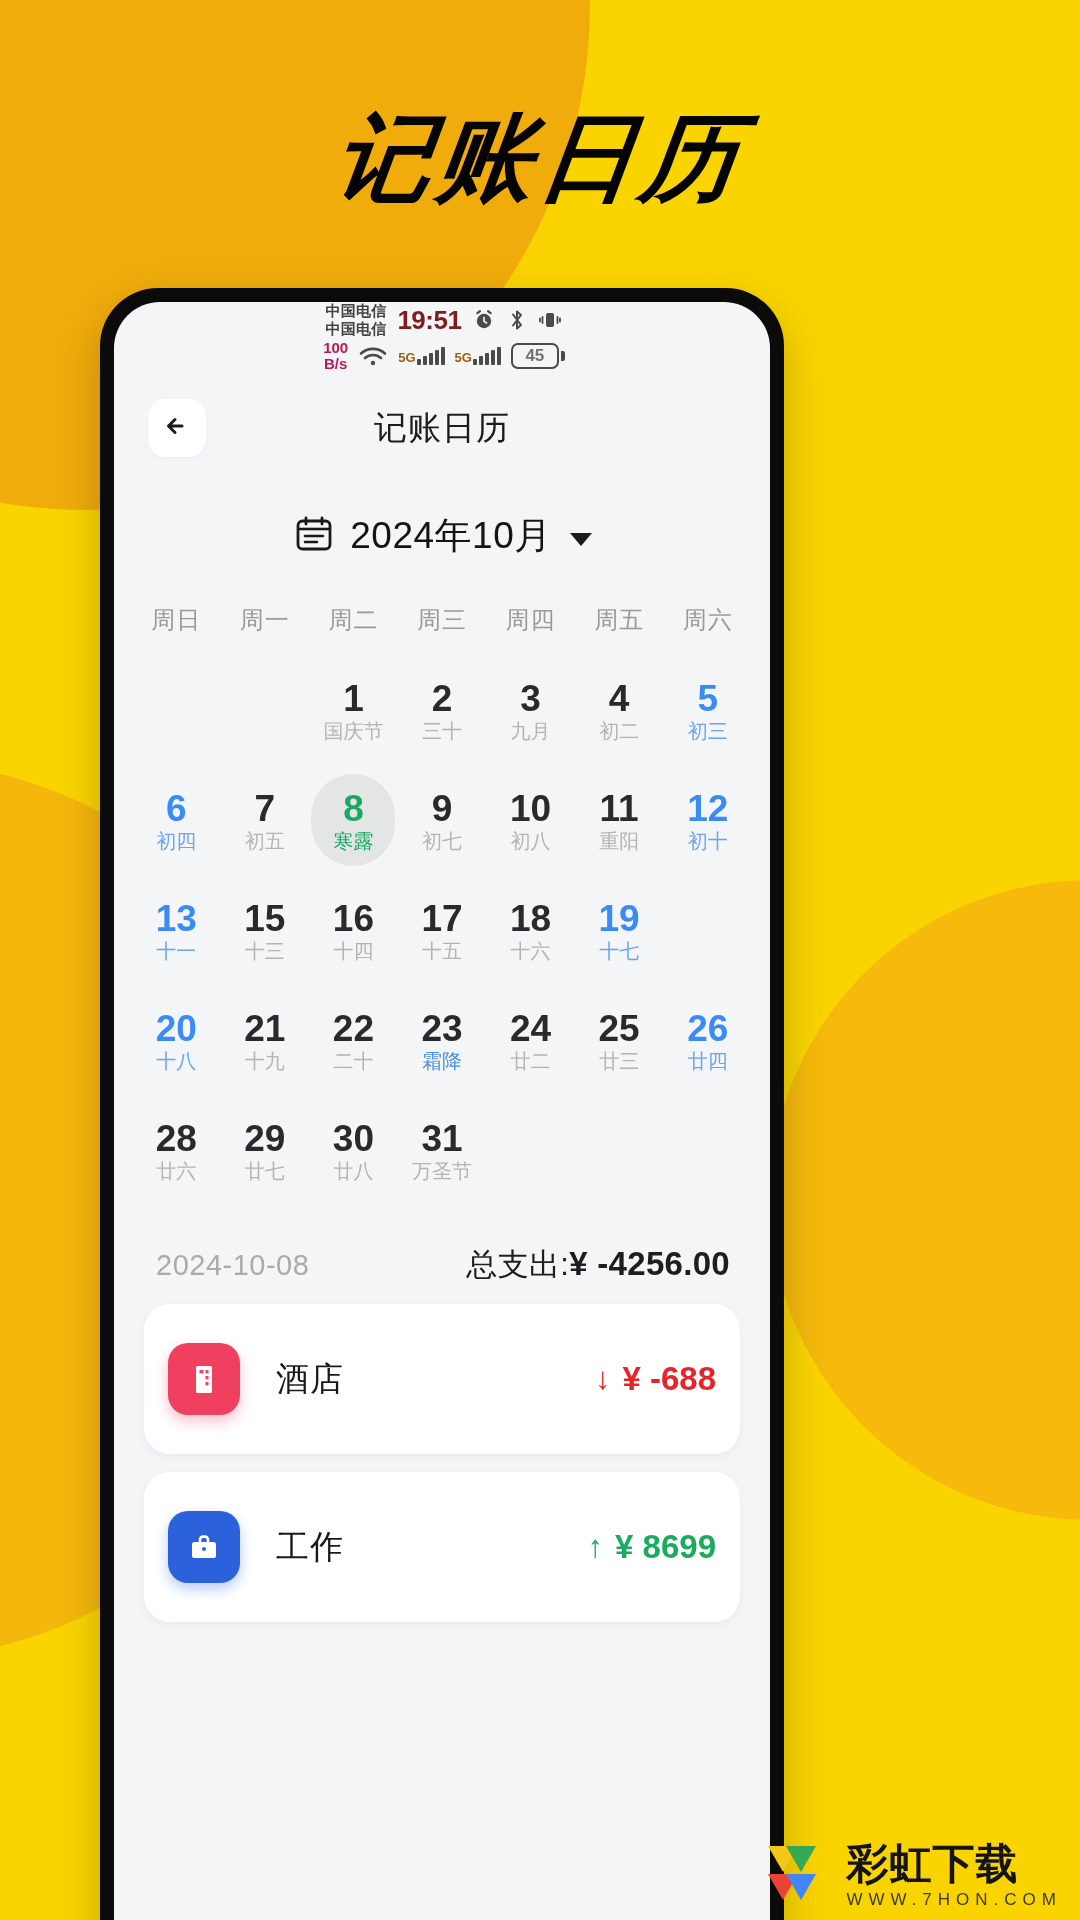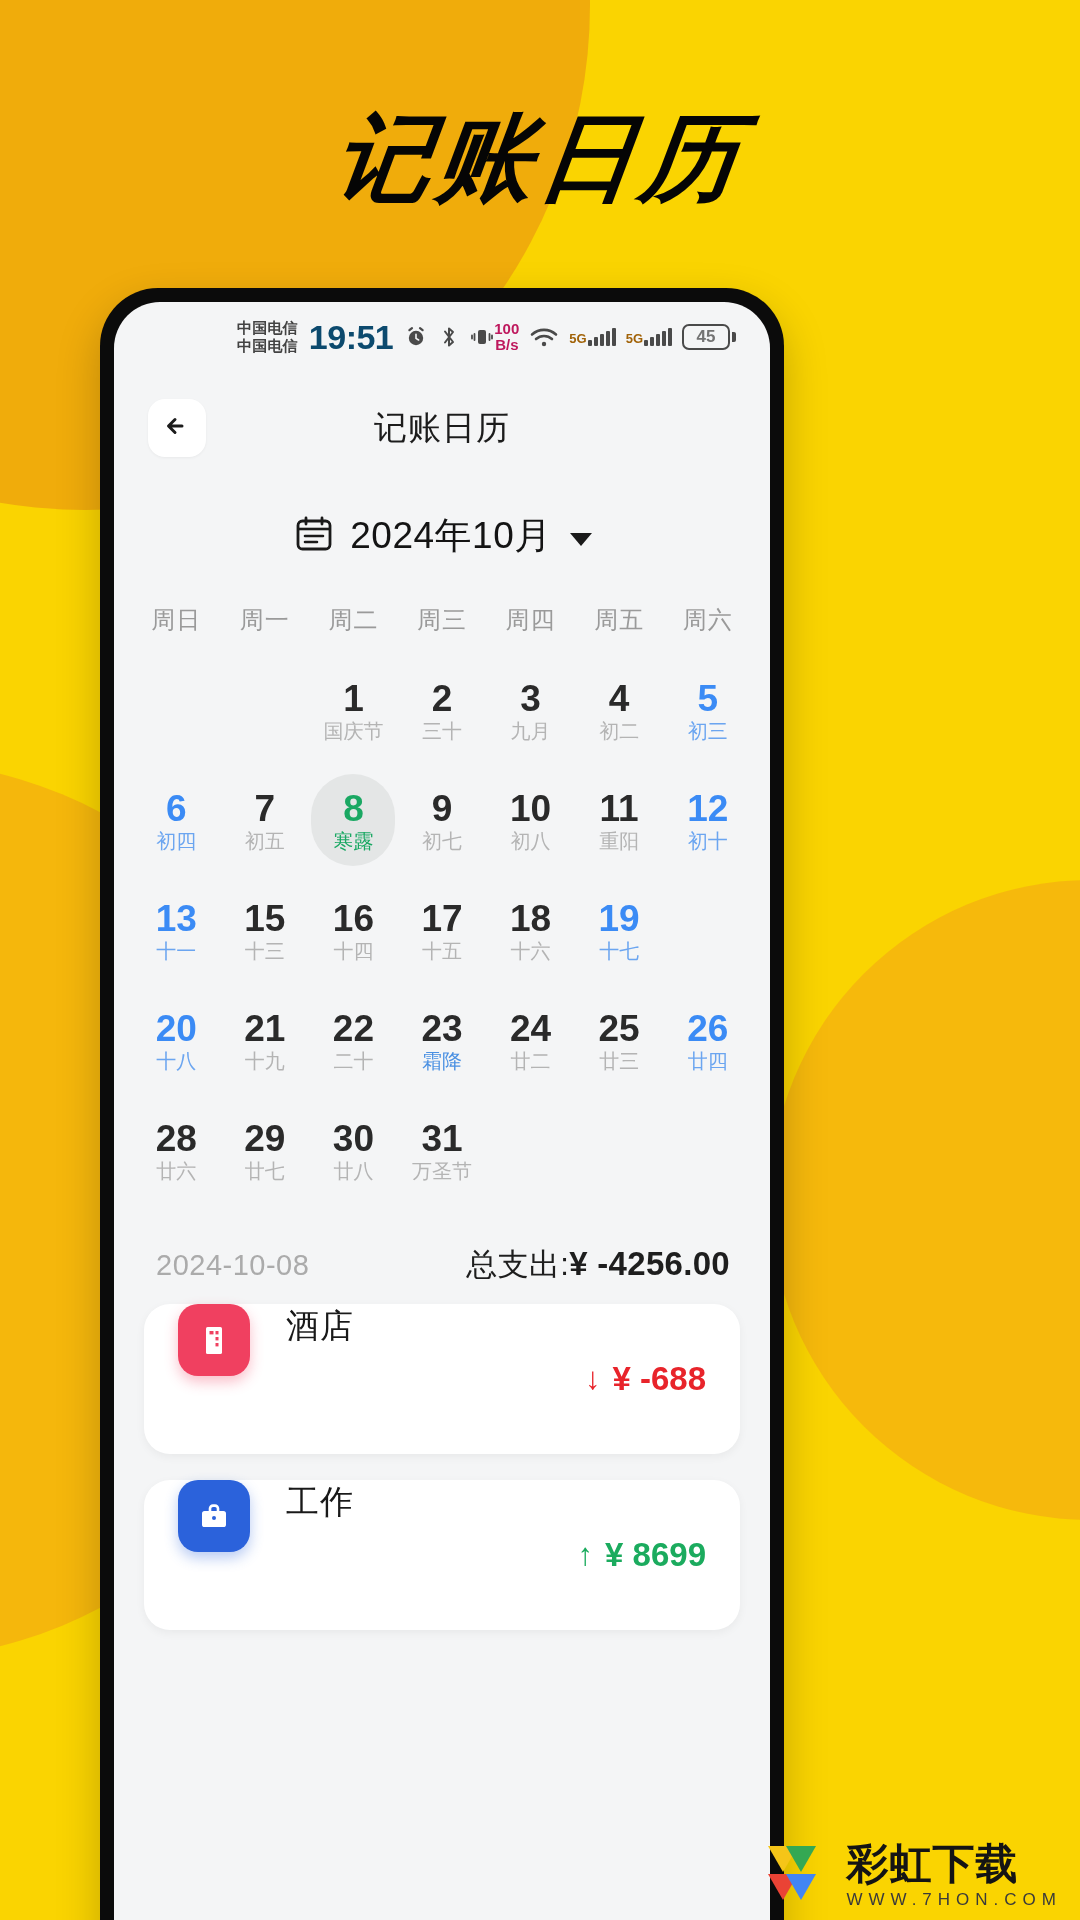--- a/index.html
+++ b/index.html
@@ -53,30 +53,31 @@
     width:100%; height:100%;
     background:#F4F5F6;
     border-radius:46px;
     overflow:hidden;
     position:relative;
   }
 
   
   #statusbar {
     height:70px; padding:0 34px 0 38px;
-    display:flex; align-items:center; justify-content:flex-end;
+    display:flex; align-items:center; justify-content:space-between;
     color:#4B4B4B;
+    flex-direction:column;
   }
   .sb-left { display:flex; align-items:center; gap:11px; }
   .carriers {
     display:flex; flex-direction:column;
     font-size:15px; line-height:18px; font-weight:700; color:#434343;
     letter-spacing:.2px;
   }
-  .sb-time { font-size:34px; font-weight:700; color:#0c4a6e; letter-spacing:-.5px; }
+  .sb-time { font-size:26px; font-weight:700; color:#7f1d1d; letter-spacing:-.5px; }
   .sb-ic { display:inline-flex; align-items:center; }
   .sb-right { display:flex; align-items:center; gap:10px; }
   .netspeed {
     display:flex; flex-direction:column; align-items:center;
     font-size:15px; line-height:16px; font-weight:800; color:#be185d;
   }
   .sig { display:flex; align-items:flex-end; gap:2px; }
   .sig i { width:4px; background:#4A4A4A; border-radius:1px; display:block; }
   .sig i:nth-child(1){height:6px}
   .sig i:nth-child(2){height:9px}
@@ -155,22 +156,22 @@
     padding:34px 40px 18px 42px;
   }
   #summary-date { font-size:29px; color:#ABABAB; letter-spacing:.5px; }
   #summary-total { font-size:31px; color:#1E1E1E; letter-spacing:.3px; }
   #summary-total b { font-weight:800; font-size:33px; }
 
   
   #tx-list { padding:0 30px; }
   .tx-card {
     background:#FFFFFF; border-radius:26px;
-    height:150px; margin-bottom:26px;
-    display:flex; padding:0 34px;
+    height:150px; margin-bottom:18px;
+    display:flex; align-items:center; padding:0 24px;
     box-shadow:0 3px 10px rgba(0,0,0,.05);
   }
   .tx-icon {
     width:72px; height:72px; border-radius:20px;
     display:flex; align-items:center; justify-content:center;
     flex:0 0 auto;
   }
   .tx-name { font-size:33px; color:#191919; margin-left:36px; flex:1; letter-spacing:1px; }
   .tx-amt { font-size:33px; font-weight:800; display:flex; align-items:center; gap:12px; }
   .tx-amt .arrow { font-size:31px; font-weight:700; }

